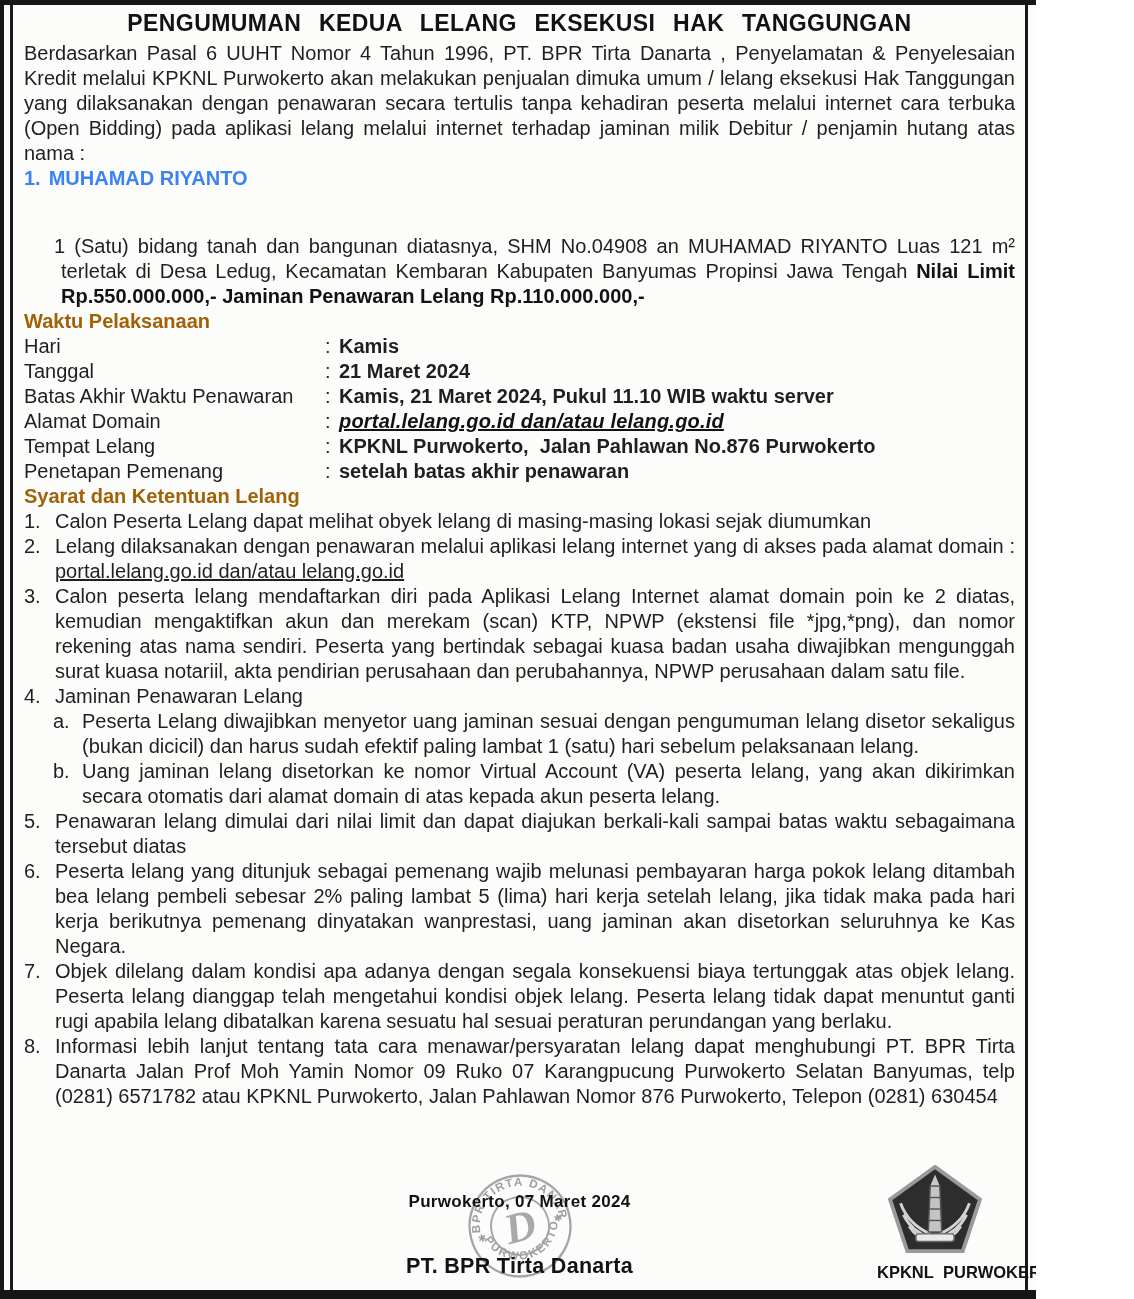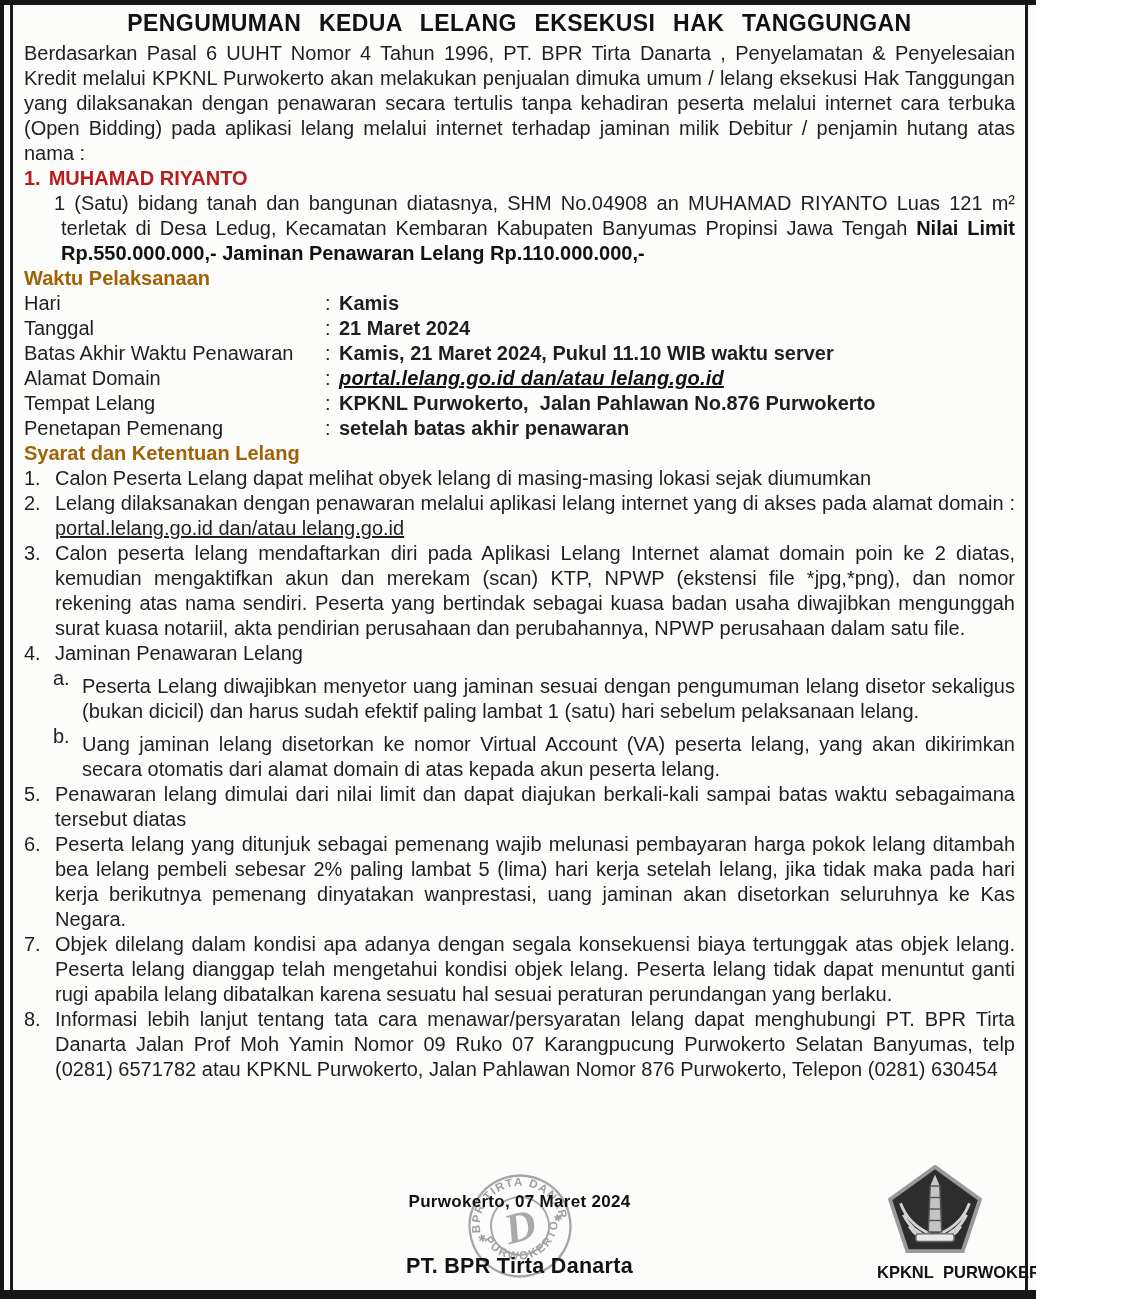--- a/index.html
+++ b/index.html
@@ -16,36 +16,36 @@
     border-left:3px solid #1a1a1a; border-right:3px solid #1a1a1a;
     box-sizing:border-box; padding:3px 10px 0 11px;
   }
   .doc { font-size:20px; line-height:25px; text-align:justify; }
   .title {
     text-align:center; font-weight:bold; font-size:23px; line-height:29px;
     word-spacing:11px; letter-spacing:0.4px; color:#121212; margin:1px 0 3px 0;
   }
   .para { text-align:justify; }
   .bold { font-weight:bold; color:#121212; }
-  .debtor-name { font-weight:bold; color:#b91c1c; }
+  .debtor-name { font-weight:bold; color:#3b82f6; }
   .debtor-name .num { margin-right:8px; }
-  .debtor-desc { padding-left:37px; text-indent:-7px; text-align:justify; }
+  .debtor-desc { padding-left:37px; text-indent:-7px; text-align:justify;margin-top:43px; }
   .sec-head { font-weight:bold; color:#a16207; }
   .sched-row { display:flex; }
   .sched-lbl { flex:0 0 301px; }
   .sched-sep { flex:0 0 14px; }
   .sched-val { flex:1; white-space:pre-wrap;font-weight:bold; }
   .domain-val { font-weight:bold; font-style:italic; text-decoration:underline; letter-spacing:0.2px; color:#121212; }
   .u-link { text-decoration:underline; }
   .term { display:flex; }
   .term-num { flex:0 0 31px; }
   .term-txt { flex:1; text-align:justify; }
   .sub-term { display:flex; margin-left:29px; }
   .sub-num { flex:0 0 29px; }
-  .sub-txt { flex:1; text-align:justify;margin-top:8px; }
+  .sub-txt { flex:1; text-align:justify; }
   .footer { position:absolute; left:11px; right:10px; bottom:2px; height:130px; }
   .f-date {
     position:relative; z-index:2; text-align:center; font-weight:bold;
     font-size:17px; color:#121212; margin-top:31px; letter-spacing:0.3px;
   }
   .f-company {
     position:absolute; z-index:2; left:0; right:0; bottom:9px; text-align:center;
     font-weight:bold; font-size:21.5px; color:#121212; letter-spacing:0.3px;
   }
   .stamp { position:absolute; z-index:1; left:50%; top:12px; transform:translateX(-50%); opacity:0.85; }

